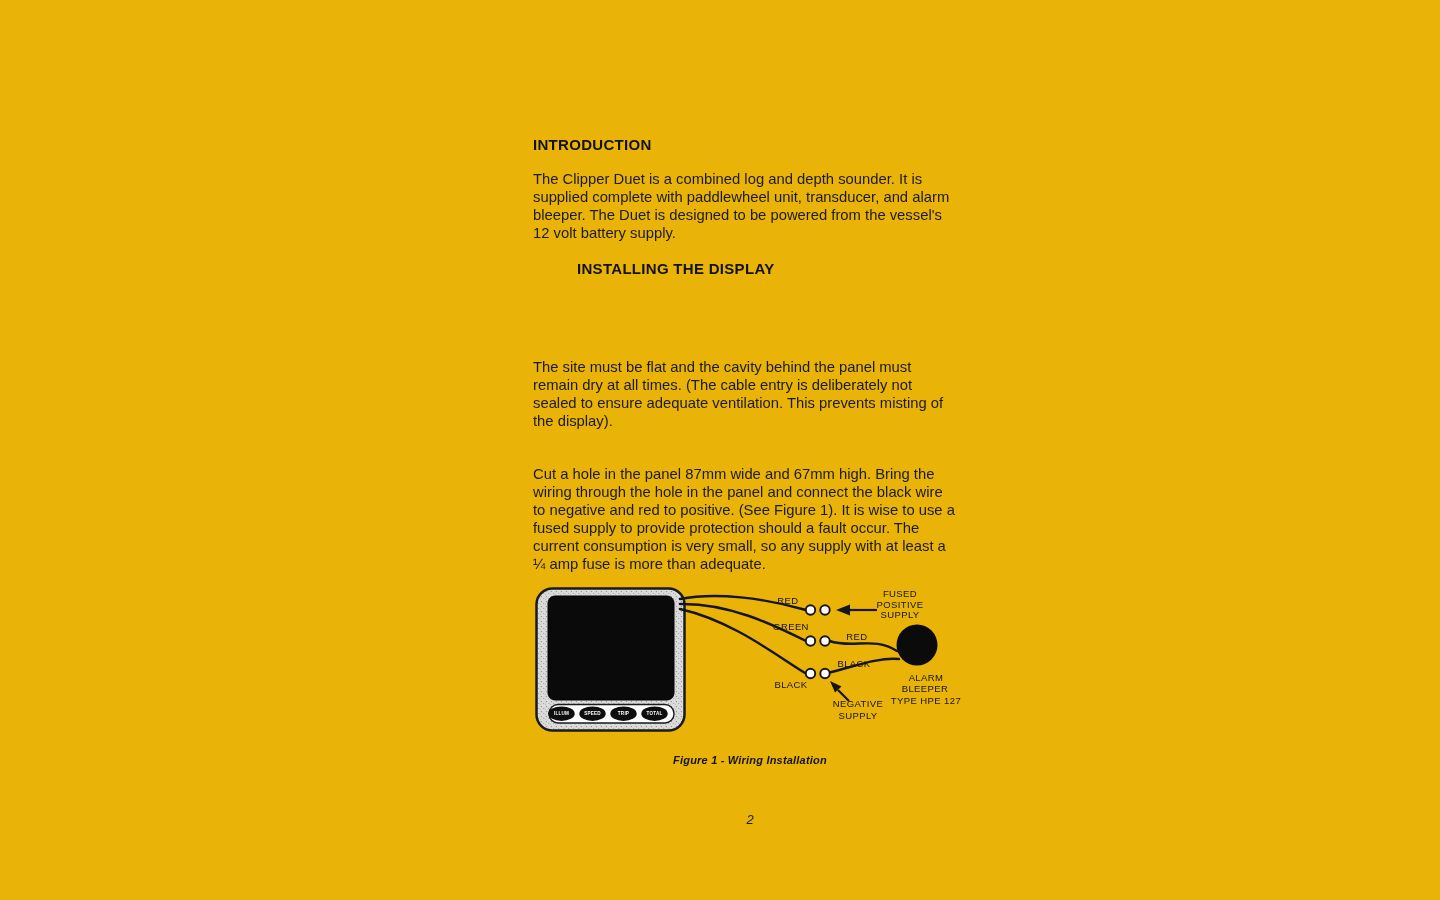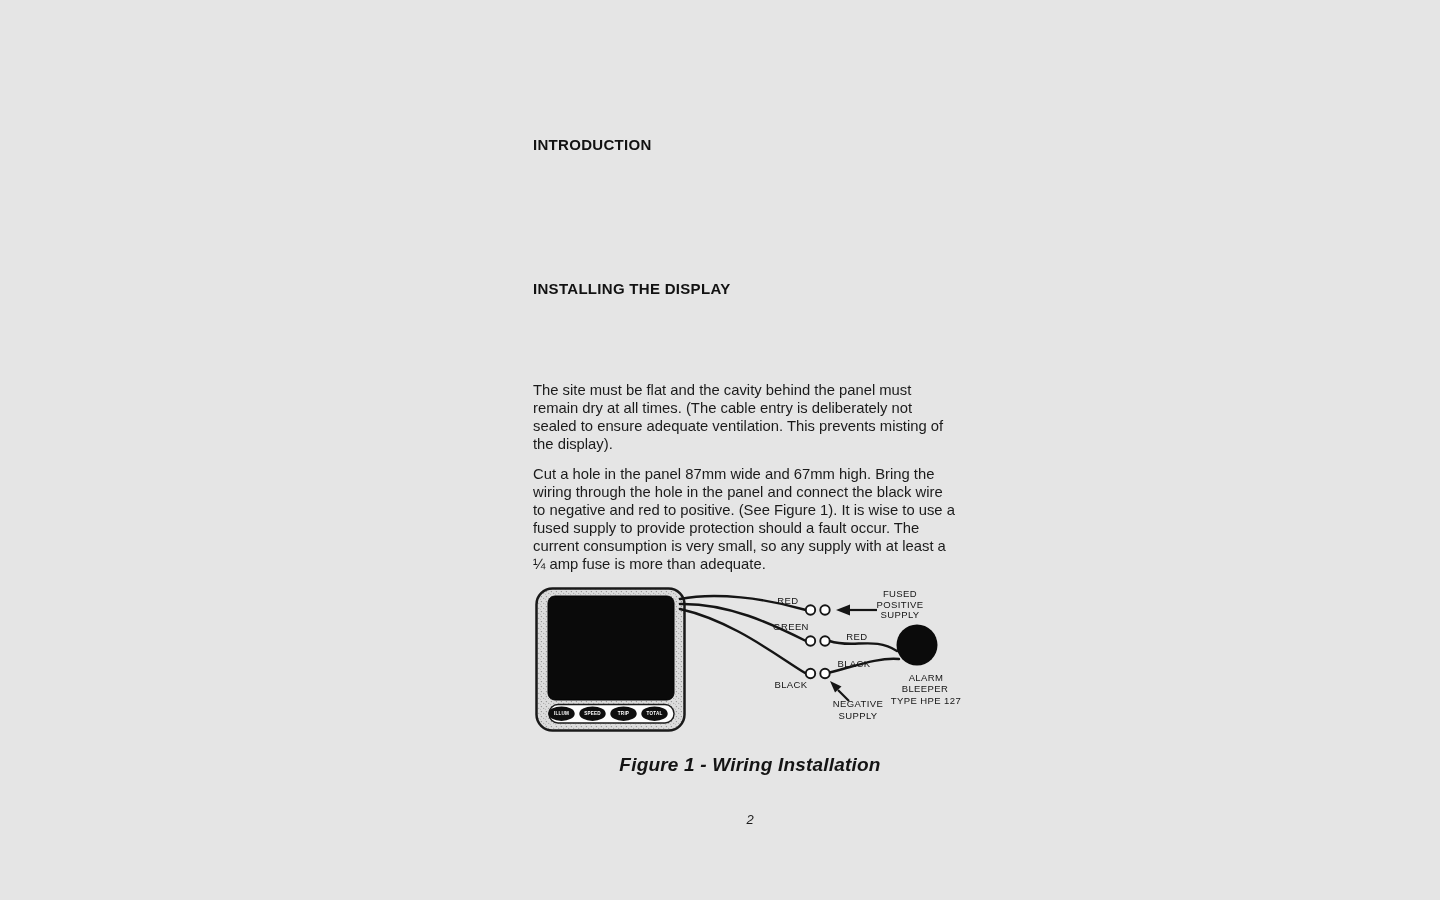--- a/index.html
+++ b/index.html
@@ -4,45 +4,45 @@
 <style>
   * { box-sizing: border-box; }
   html, body { margin: 0; padding: 0; }
   body {
     width: 1440px; height: 900px;
     background: #ffffff;
     font-family: "Liberation Sans", sans-serif;
     position: relative;
     overflow: hidden;
   }
-  .page { position: absolute; inset: 0; background: #e5e5e5; }
+  .page { position: absolute; inset: 0; background: #eab308; }
   .heading {
     position: absolute; left: 533px; margin: 0;
     font-size: 15px; font-weight: bold; color: #121212;
     letter-spacing: 0.3px; white-space: pre;
   }
   .para {
     position: absolute; left: 533px; margin: 0;
     font-size: 14.8px; line-height: 18px; color: #1b1b1b;
     white-space: pre;
   }
   #heading-introduction { top: 136px; }
   #para-intro-1 { top: 170px; }
-  #heading-installing { top: 280px; }
+  #heading-installing { top: 260px; margin-left: 44px; }
   #para-install-1 { top: 313px; }
-  #para-install-2 { top: 381px; }
+  #para-install-2 { top: 358px; }
   #para-install-3 { top: 465px; }
   .figure-svg {
     position: absolute; left: 530px; top: 580px;
     width: 445px; height: 160px;
   }
   .figure-caption {
     position: absolute; left: 533px; top: 754px; width: 434px;
     margin: 0; text-align: center;
-    font-size: 19px; font-weight: bold; font-style: italic;
+    font-size: 11px; font-weight: bold; font-style: italic;
     color: #141414; letter-spacing: 0.2px;
   }
   .page-number {
     position: absolute; left: 533px; top: 812px; width: 434px;
     text-align: center; font-size: 13px; font-style: italic;
     color: #1b1b1b;
   }
   .fig-label {
     font-family: "Liberation Sans", sans-serif;
     font-size: 9.5px; fill: #151515; letter-spacing: 0.4px;
@@ -57,20 +57,24 @@
   .arrow-line { stroke: #151515; stroke-width: 2.2px; }
   .arrow-head { fill: #151515; }
 </style>
 </head>
 <body>
 
 <div class="page">
 
   <h2 class="heading" id="heading-introduction">INTRODUCTION</h2>
 
+  <p class="para" id="para-intro-1">The Clipper Duet is a combined log and depth sounder. It is
+supplied complete with paddlewheel unit, transducer, and alarm
+bleeper. The Duet is designed to be powered from the vessel's
+12 volt battery supply.</p>
 
   <h2 class="heading" id="heading-installing">INSTALLING THE DISPLAY</h2>
 
 
   <p class="para" id="para-install-2">The site must be flat and the cavity behind the panel must
 remain dry at all times. (The cable entry is deliberately not
 sealed to ensure adequate ventilation. This prevents misting of
 the display).</p>
 
   <p class="para" id="para-install-3">Cut a hole in the panel 87mm wide and 67mm high. Bring the

